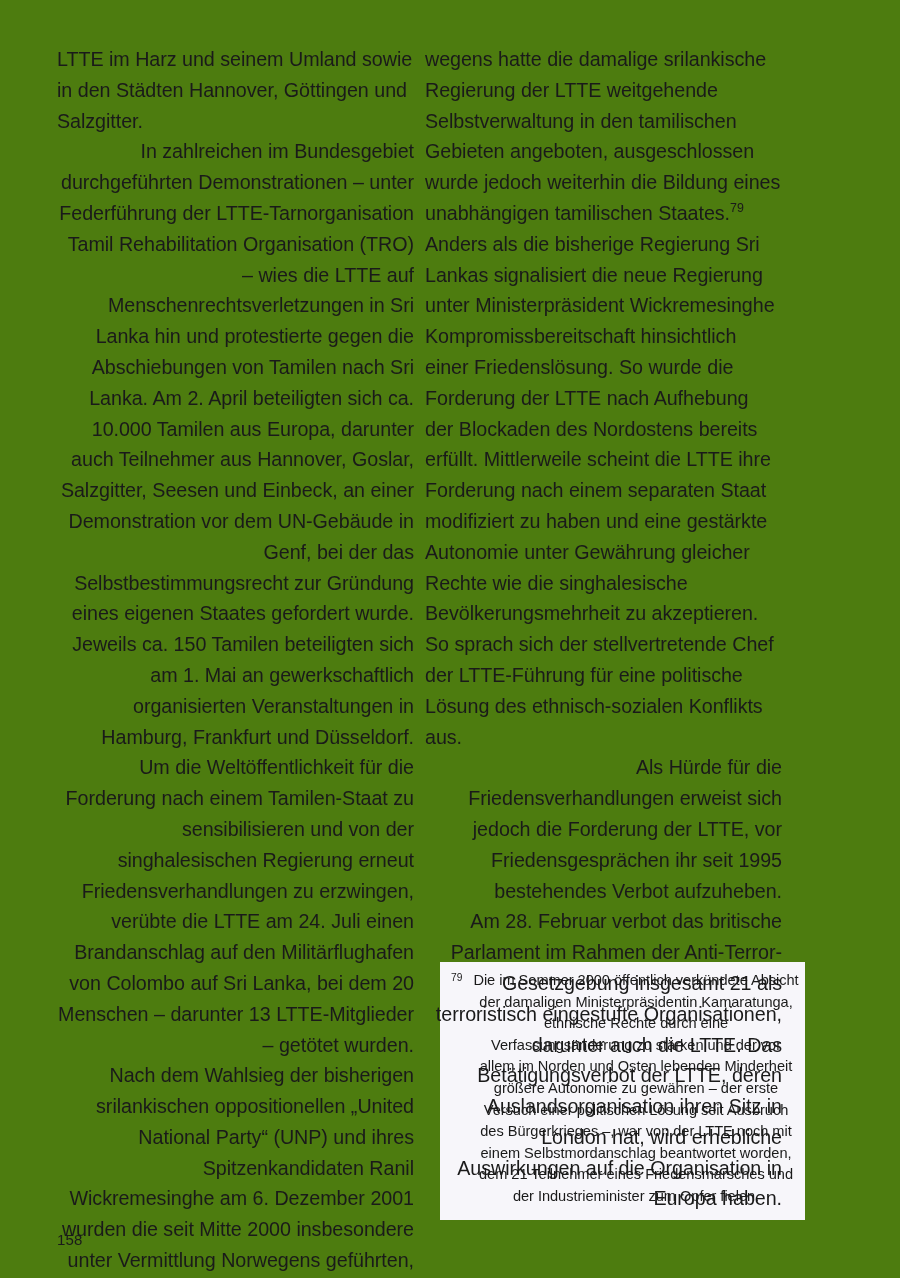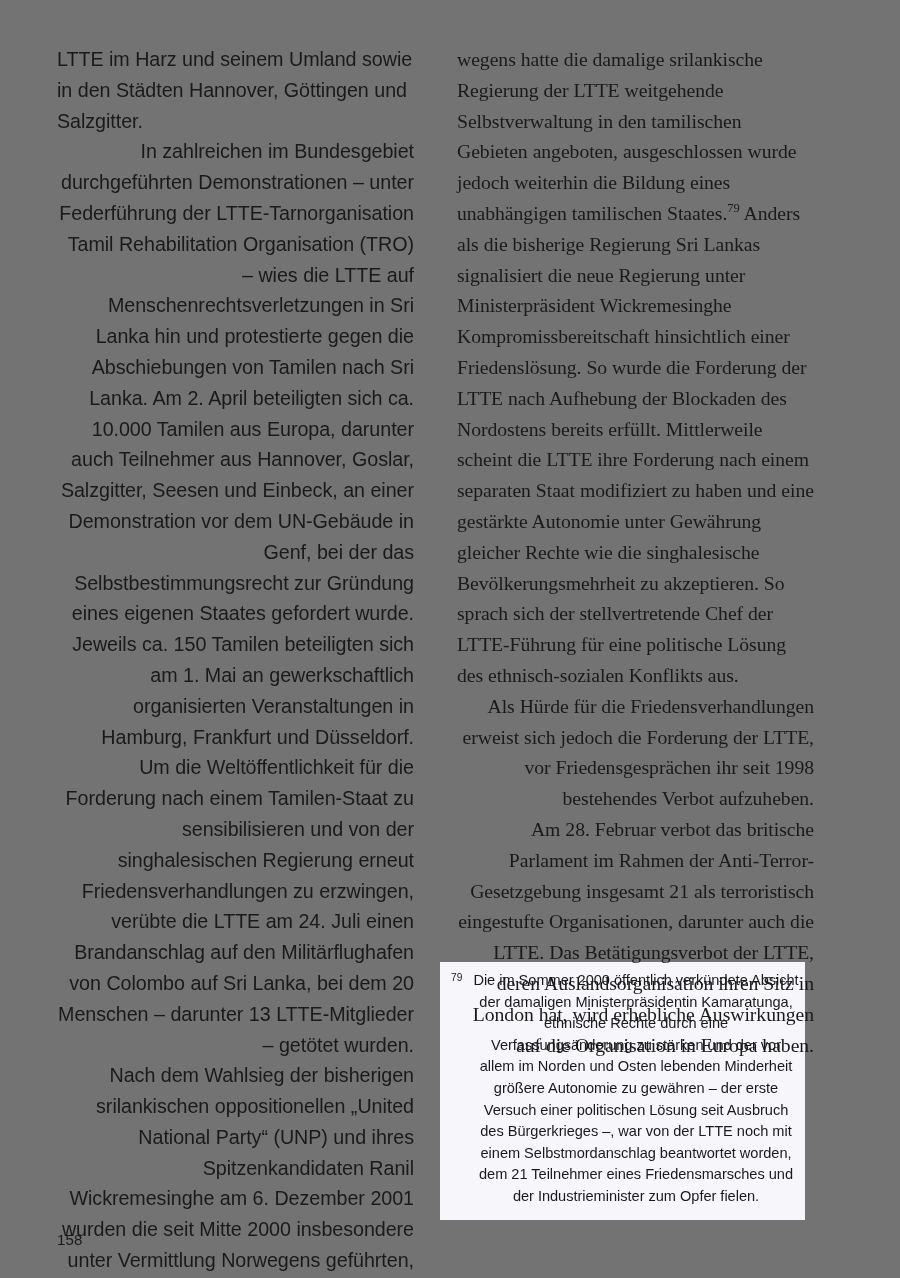--- a/index.html
+++ b/index.html
@@ -15,21 +15,21 @@
     font-family: "Liberation Sans", "DejaVu Sans", sans-serif;
     color: #1a1a1a;
     -webkit-font-smoothing: antialiased;
   }
 
   .page {
     position: absolute;
     left: 0; top: 0;
     width: 900px;
     height: 1278px;
-    background: #737373;
+    background: #4d7c0f;
   }
 
   
   .footnote-tint {
     position: absolute;
     left: 440px;
     top: 962px;
     width: 365px;
     height: 258px;
     background: #f7f6fa;
@@ -40,21 +40,21 @@
     position: absolute;
     top: 44px;
     width: 357px;
     font-size: 19.7px;
     line-height: 30.8px;
     letter-spacing: -0.05px;
     text-align: left;
     word-spacing: 0.1px;
   }
   .col-left  { left: 57px;  }
-  .col-right { left: 457px; font-family: Liberation Serif, serif; }
+  .col-right { left: 425px; }
 
   .col p {
     margin: 0;
     text-indent: 0;
   }
   .col p.indent {
     text-indent: 1.05em;
     text-align: right;
   }
 
@@ -114,21 +114,21 @@
   <div class="col col-left">
     <p>LTTE im Harz und seinem Umland sowie in den Städten Hannover, Göttingen und Salzgitter.</p>
     <p class="indent">In zahlreichen im Bundesgebiet durchgeführten Demonstrationen – unter Federführung der LTTE-Tarnorganisation Tamil Rehabilitation Organisation (TRO) – wies die LTTE auf Menschenrechtsverletzungen in Sri Lanka hin und protestierte gegen die Abschiebungen von Tamilen nach Sri Lanka. Am 2. April beteiligten sich ca. 10.000 Tamilen aus Europa, darunter auch Teilnehmer aus Hannover, Goslar, Salzgitter, Seesen und Einbeck, an einer Demonstration vor dem UN-Gebäude in Genf, bei der das Selbstbestimmungsrecht zur Gründung eines eigenen Staates gefordert wurde. Jeweils ca. 150 Tamilen beteiligten sich am 1. Mai an gewerkschaftlich organisierten Veranstaltungen in Hamburg, Frankfurt und Düsseldorf.</p>
     <p class="indent">Um die Weltöffentlichkeit für die Forderung nach einem Tamilen-Staat zu sensibilisieren und von der singhalesischen Regierung erneut Friedensverhandlungen zu erzwingen, verübte die LTTE am 24. Juli einen Brandanschlag auf den Militärflughafen von Colombo auf Sri Lanka, bei dem 20 Menschen – darunter 13 LTTE-Mitglieder – getötet wurden.</p>
     <p class="indent">Nach dem Wahlsieg der bisherigen srilankischen oppositionellen „United National Party“ (UNP) und ihres Spitzenkandidaten Ranil Wickremesinghe am 6. Dezember 2001 wurden die seit Mitte 2000 insbesondere unter Vermittlung Norwegens geführten, durch Kampfhandlungen häufig unterbrochenen Friedensverhandlungen wieder intensiviert. Wickremesinghe hatte im Wahlkampf Friedensgespräche mit der LTTE zur politischen Lösung des ethnischen Konfliktes angekündigt.</p>
 
   </div>
 
   <div class="col col-right">
     <p><span>wegens hatte die damalige srilankische Regierung der LTTE weitgehende Selbstverwaltung in den tamilischen Gebieten angeboten, ausgeschlossen wurde jedoch weiterhin die Bildung eines unabhängigen tamilischen Staates.</span><sup class="fn-ref">79</sup><span> Anders als die bisherige Regierung Sri Lankas signalisiert die neue Regierung unter Ministerpräsident Wickremesinghe Kompromissbereitschaft hinsichtlich einer Friedenslösung. So wurde die Forderung der LTTE nach Aufhebung der Blockaden des Nordostens bereits erfüllt. Mittlerweile scheint die LTTE ihre Forderung nach einem separaten Staat modifiziert zu haben und eine gestärkte Autonomie unter Gewährung gleicher Rechte wie die singhalesische Bevölkerungsmehrheit zu akzeptieren. So sprach sich der stellvertretende Chef der LTTE-Führung für eine politische Lösung des ethnisch-sozialen Konflikts aus.</span></p>
-    <p class="indent">Als Hürde für die Friedensverhandlungen erweist sich jedoch die Forderung der LTTE, vor Friedensgesprächen ihr seit 1998 bestehendes Verbot aufzuheben.</p>
+    <p class="indent">Als Hürde für die Friedensverhandlungen erweist sich jedoch die Forderung der LTTE, vor Friedensgesprächen ihr seit 1995 bestehendes Verbot aufzuheben.</p>
     <p class="indent">Am 28. Februar verbot das britische Parlament im Rahmen der Anti-Terror-Gesetzgebung insgesamt 21 als terroristisch eingestufte Organisationen, darunter auch die LTTE. Das Betätigungsverbot der LTTE, deren Auslandsorganisation ihren Sitz in London hat, wird erhebliche Auswirkungen auf die Organisation in Europa haben.</p>
   </div>
 
   <div class="footnote">
     <div class="footnote-row">
       <div class="footnote-marker">79</div>
       <div class="footnote-text">Die im Sommer 2000 öffentlich verkündete Absicht der damaligen Ministerpräsidentin Kamaratunga, ethnische Rechte durch eine Verfassungsänderung zu stärken und der vor allem im Norden und Osten lebenden Minderheit größere Autonomie zu gewähren – der erste Versuch einer politischen Lösung seit Ausbruch des Bürgerkrieges –, war von der LTTE noch mit einem Selbstmordanschlag beantwortet worden, dem 21 Teilnehmer eines Friedensmarsches und der Industrieminister zum Opfer fielen.</div>
     </div>
   </div>
 

